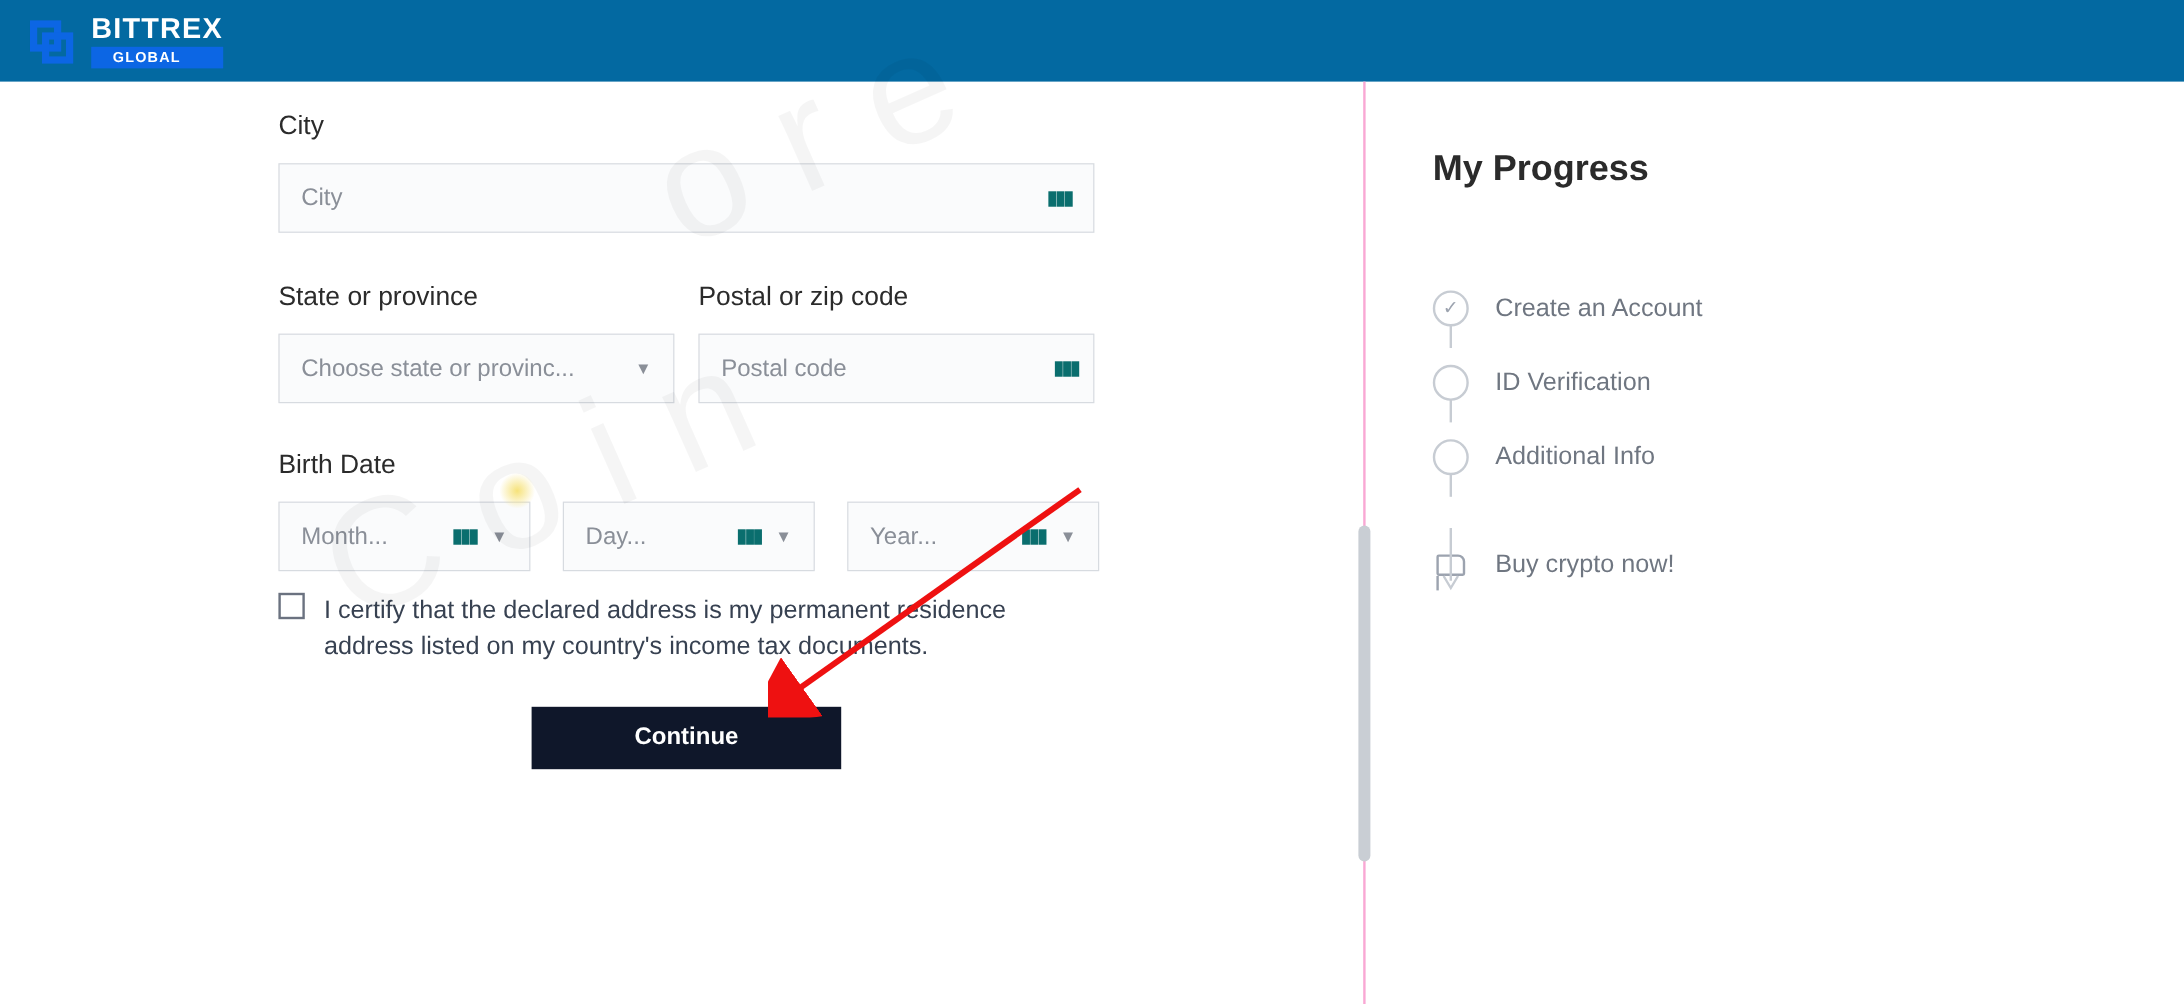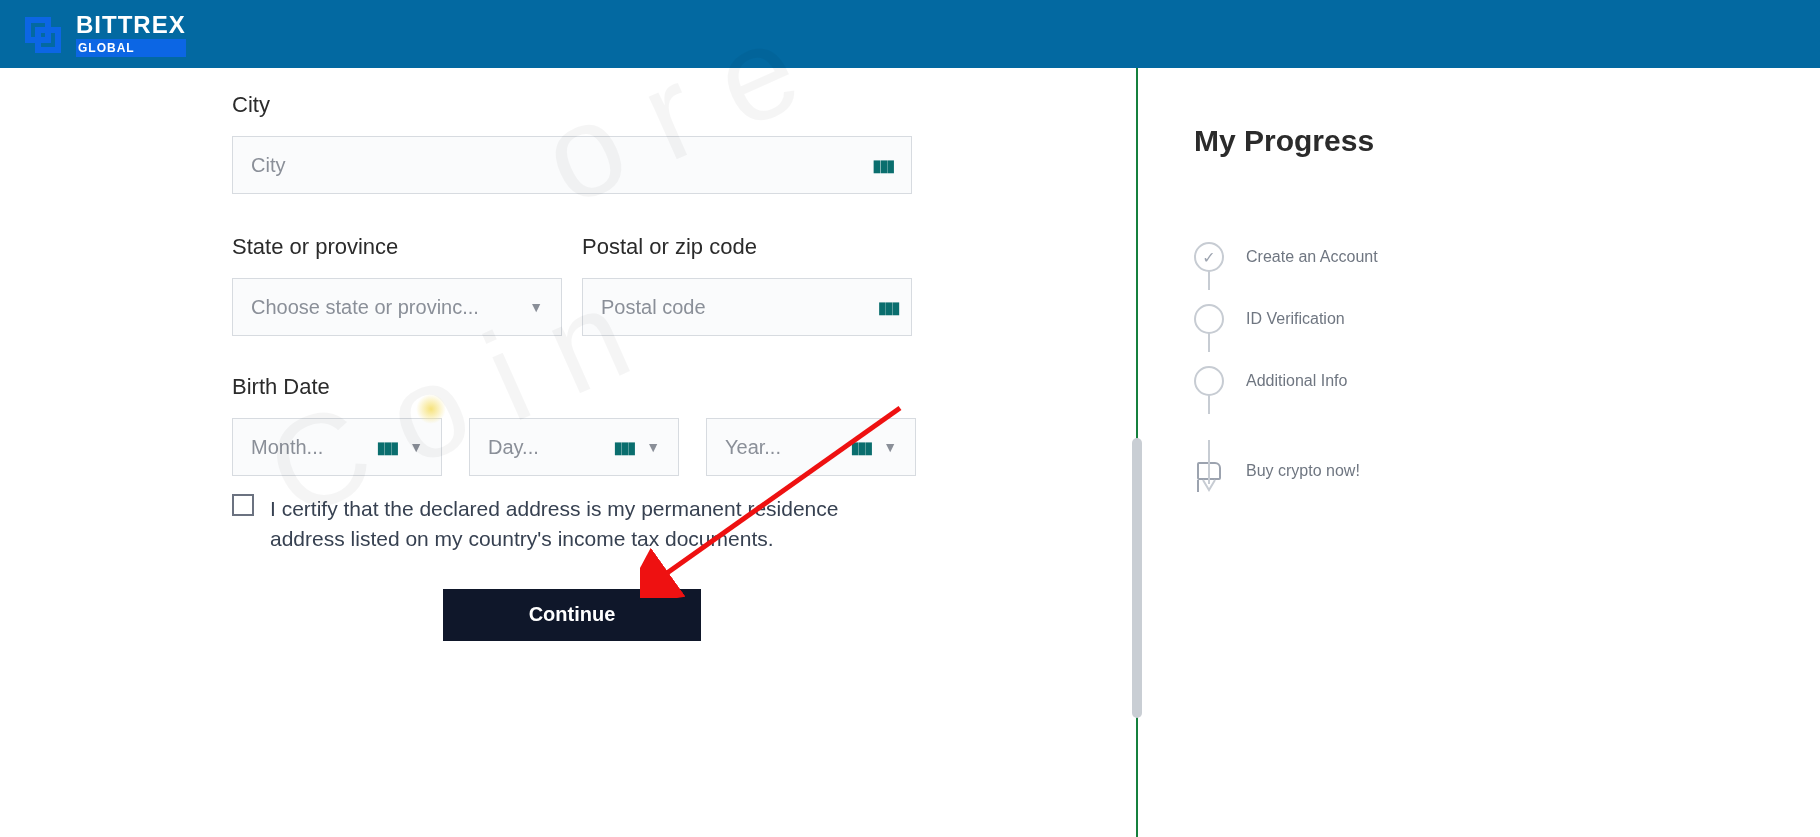--- a/index.html
+++ b/index.html
@@ -8,33 +8,33 @@
   
   .header {
     height: 68px;
     background: #0369a1;
     display: flex;
     align-items: center;
     padding: 0 20px;
   }
   .logo-wrap { display: flex; align-items: center; gap: 12px; }
   .logo-text { color: #fff; font-weight: 700; font-size: 24px; letter-spacing: 1px; }
-  .logo-sub  { background: #0c66e4; color: #fff; font-size: 12px; font-weight: 700; padding: 2px 2px; letter-spacing: 1px; }
+  .logo-sub  { background: #0c66e4; color: #fff; font-size: 12px; font-weight: 700; padding: 2px 18px; letter-spacing: 1px; }
 
   
   .page {
     display: flex;
     height: calc(837px - 68px);
     position: relative;
   }
 
   
   .form-col {
     width: 1138px;               
-    border-right: 2px solid #15803d;
+    border-right: 2px solid #f9a8d4;
     padding: 24px 0 0 232px;     
     position: relative;
   }
   .field-label {
     font-size: 22px;
     color: #2b2b2b;
     margin-bottom: 18px;
     font-weight: 500;
   }
   .input,
@@ -92,21 +92,21 @@
   .progress-title { font-size: 30px; font-weight: 600; color: #2b2b2b; margin-bottom: 68px; }
   .steps { position: relative; }
   .step { display: flex; align-items: center; gap: 22px; height: 62px; }
   .step-dot {
     width: 30px; height: 30px; border-radius: 50%; border: 2px solid #c7ccd3;
     display: flex; align-items: center; justify-content: center; background: #fff;
     position: relative; z-index: 2;
   }
   .step-dot.current { border: 3px solid #2b2b2b; }
   .step-dot .check { color: #9ca3af; font-size: 16px; }
-  .step-label { font-size: 16px; color: #6f7681; }
+  .step-label { font-size: 21px; color: #6f7681; }
   .step-label.current { color: #222; font-weight: 500; }
   .step-connector {
     position: absolute; left: 14px; width: 2px; background: #c7ccd3; z-index: 1;
   }
   .flag-icon { width: 24px; height: 18px; border: 2px solid #9ca3af; border-radius: 2px 6px 2px 2px; position: relative; }
   .flag-icon::after { content: ""; position: absolute; left: -2px; top: 16px; width: 2px; height: 12px; background: #9ca3af; }
 
   
   .watermark {
     position: absolute; pointer-events: none; user-select: none;

